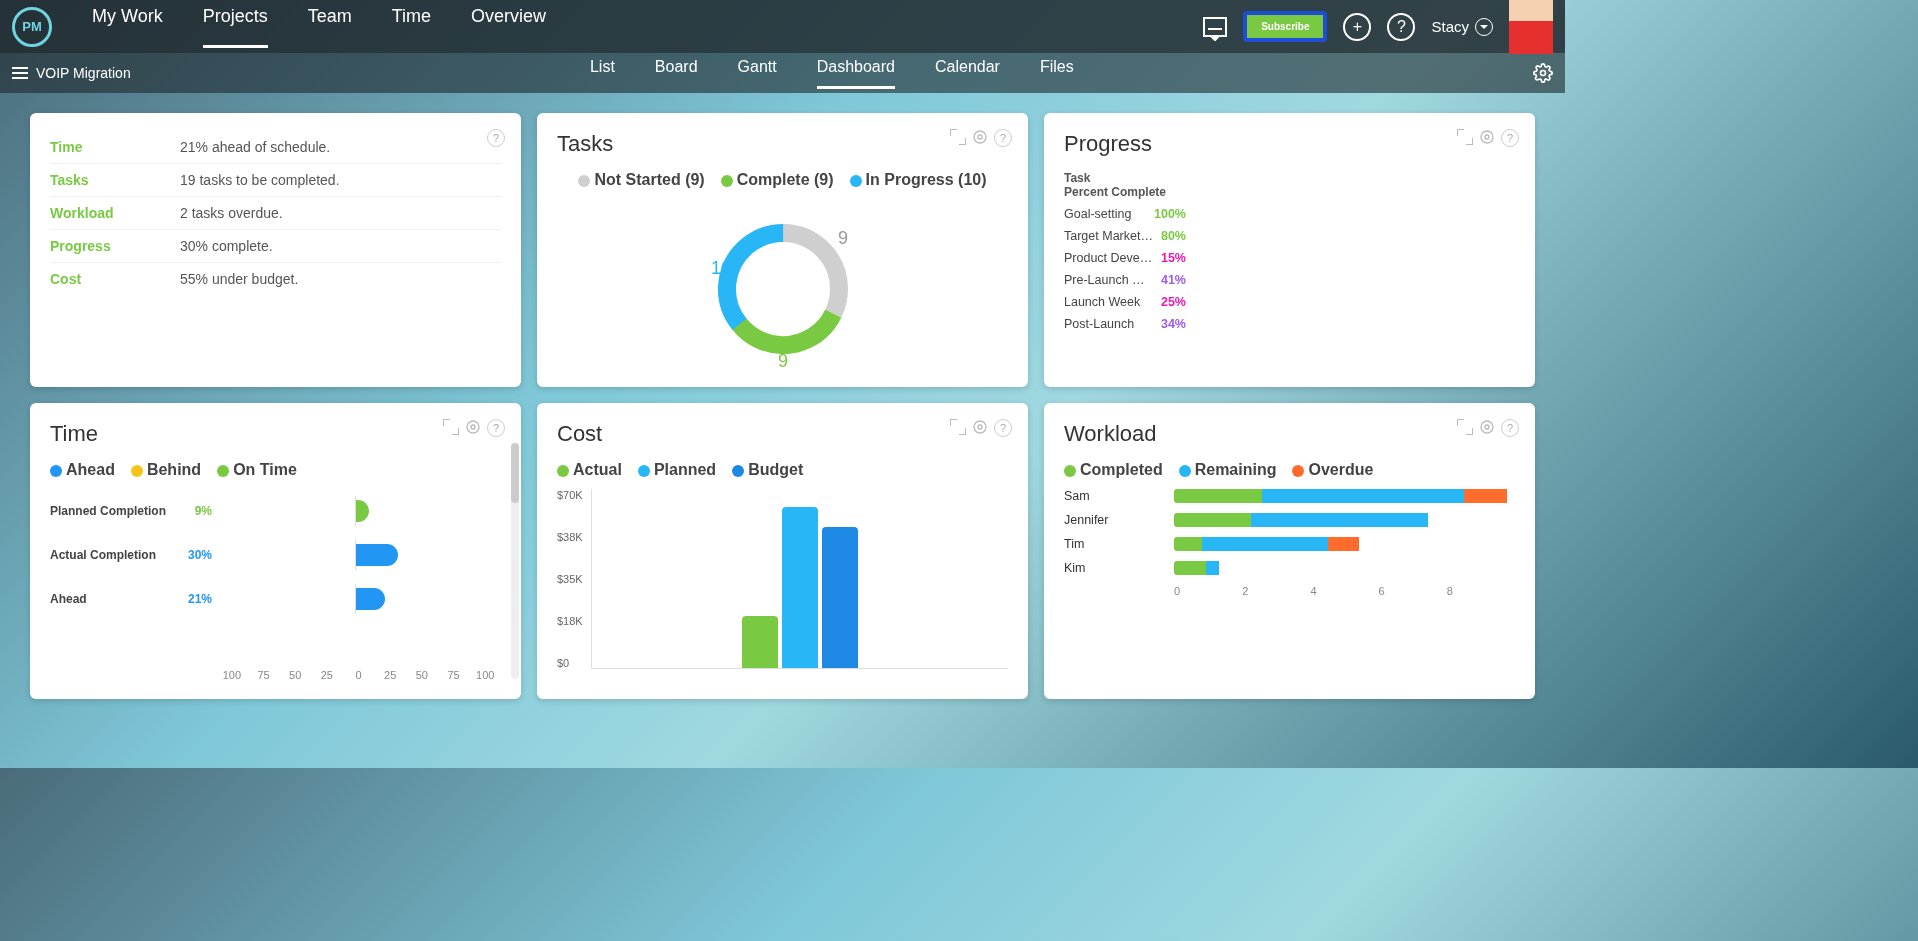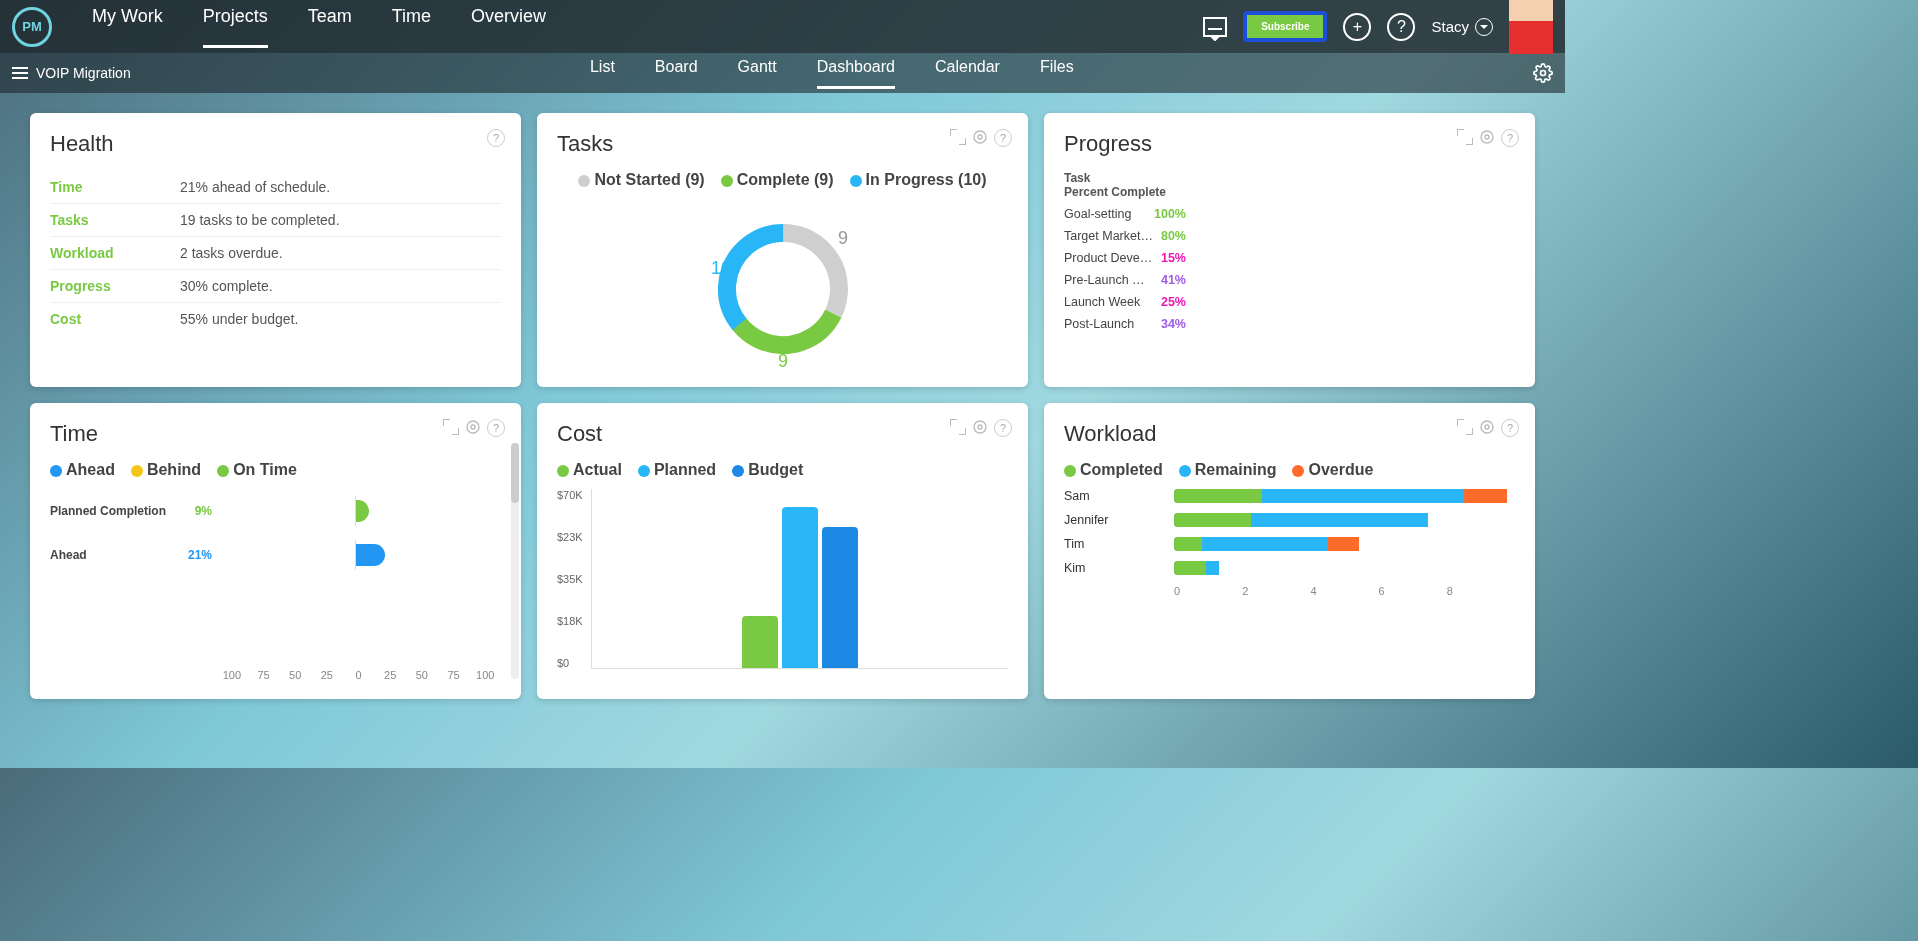--- a/index.html
+++ b/index.html
@@ -142,21 +142,20 @@
       </svg>
   </div>
 </div>
 
 <div class="grid">
 
   <div class="card">
     <div class="card-icons">
         <span class="ci">?</span>
       </div>
-    <h2>Health</h2>
     <div id="health-rows">
         <div class="health-row">
       <span class="health-label">Time</span>
       <span class="health-val">21% ahead of schedule.</span>
     </div>
         <div class="health-row">
       <span class="health-label">Tasks</span>
       <span class="health-val">19 tasks to be completed.</span>
     </div>
         <div class="health-row">
@@ -268,20 +267,26 @@
       </div>
     <div class="time-body">
       <div id="time-rows">
           <div class="time-row">
       <span class="label">Planned Completion</span>
       <span class="valtxt" style="color:#7ac943">9%</span>
       <span style="width:140px;border-right:1px solid #ddd;height:30px;"></span>
       <span style="width:12.6px;height:22px;background:#7ac943;border-radius:0 11px 11px 0;"></span>
     </div>
           <div class="time-row">
+      <span class="label">Actual Completion</span>
+      <span class="valtxt" style="color:#2196f3">30%</span>
+      <span style="width:140px;border-right:1px solid #ddd;height:30px;"></span>
+      <span style="width:42px;height:22px;background:#2196f3;border-radius:0 11px 11px 0;"></span>
+    </div>
+          <div class="time-row">
       <span class="label">Ahead</span>
       <span class="valtxt" style="color:#2196f3">21%</span>
       <span style="width:140px;border-right:1px solid #ddd;height:30px;"></span>
       <span style="width:29.4px;height:22px;background:#2196f3;border-radius:0 11px 11px 0;"></span>
     </div>
         </div>
     </div>
     <div class="time-axis" id="time-axis">
         <span>100</span>
         <span>75</span>
@@ -307,21 +312,21 @@
     </div>
     <h2>Cost</h2>
     <div class="legend" id="cost-legend">
         <span><span class="dot" style="background:#7ac943"></span>Actual</span>
         <span><span class="dot" style="background:#29b6f6"></span>Planned</span>
         <span><span class="dot" style="background:#1e88e5"></span>Budget</span>
       </div>
     <div class="cost-chart">
       <div class="cost-y" id="cost-y">
           <span>$70K</span>
-          <span>$23K</span>
+          <span>$38K</span>
           <span>$35K</span>
           <span>$18K</span>
           <span>$0</span>
         </div>
       <div class="cost-plot">
         <div class="cost-bar" style="background:#7ac943;height:29%;"></div>
         <div class="cost-bar" style="background:#29b6f6;height:90%;"></div>
         <div class="cost-bar" style="background:#1e88e5;height:79%;"></div>
       </div>
     </div>

